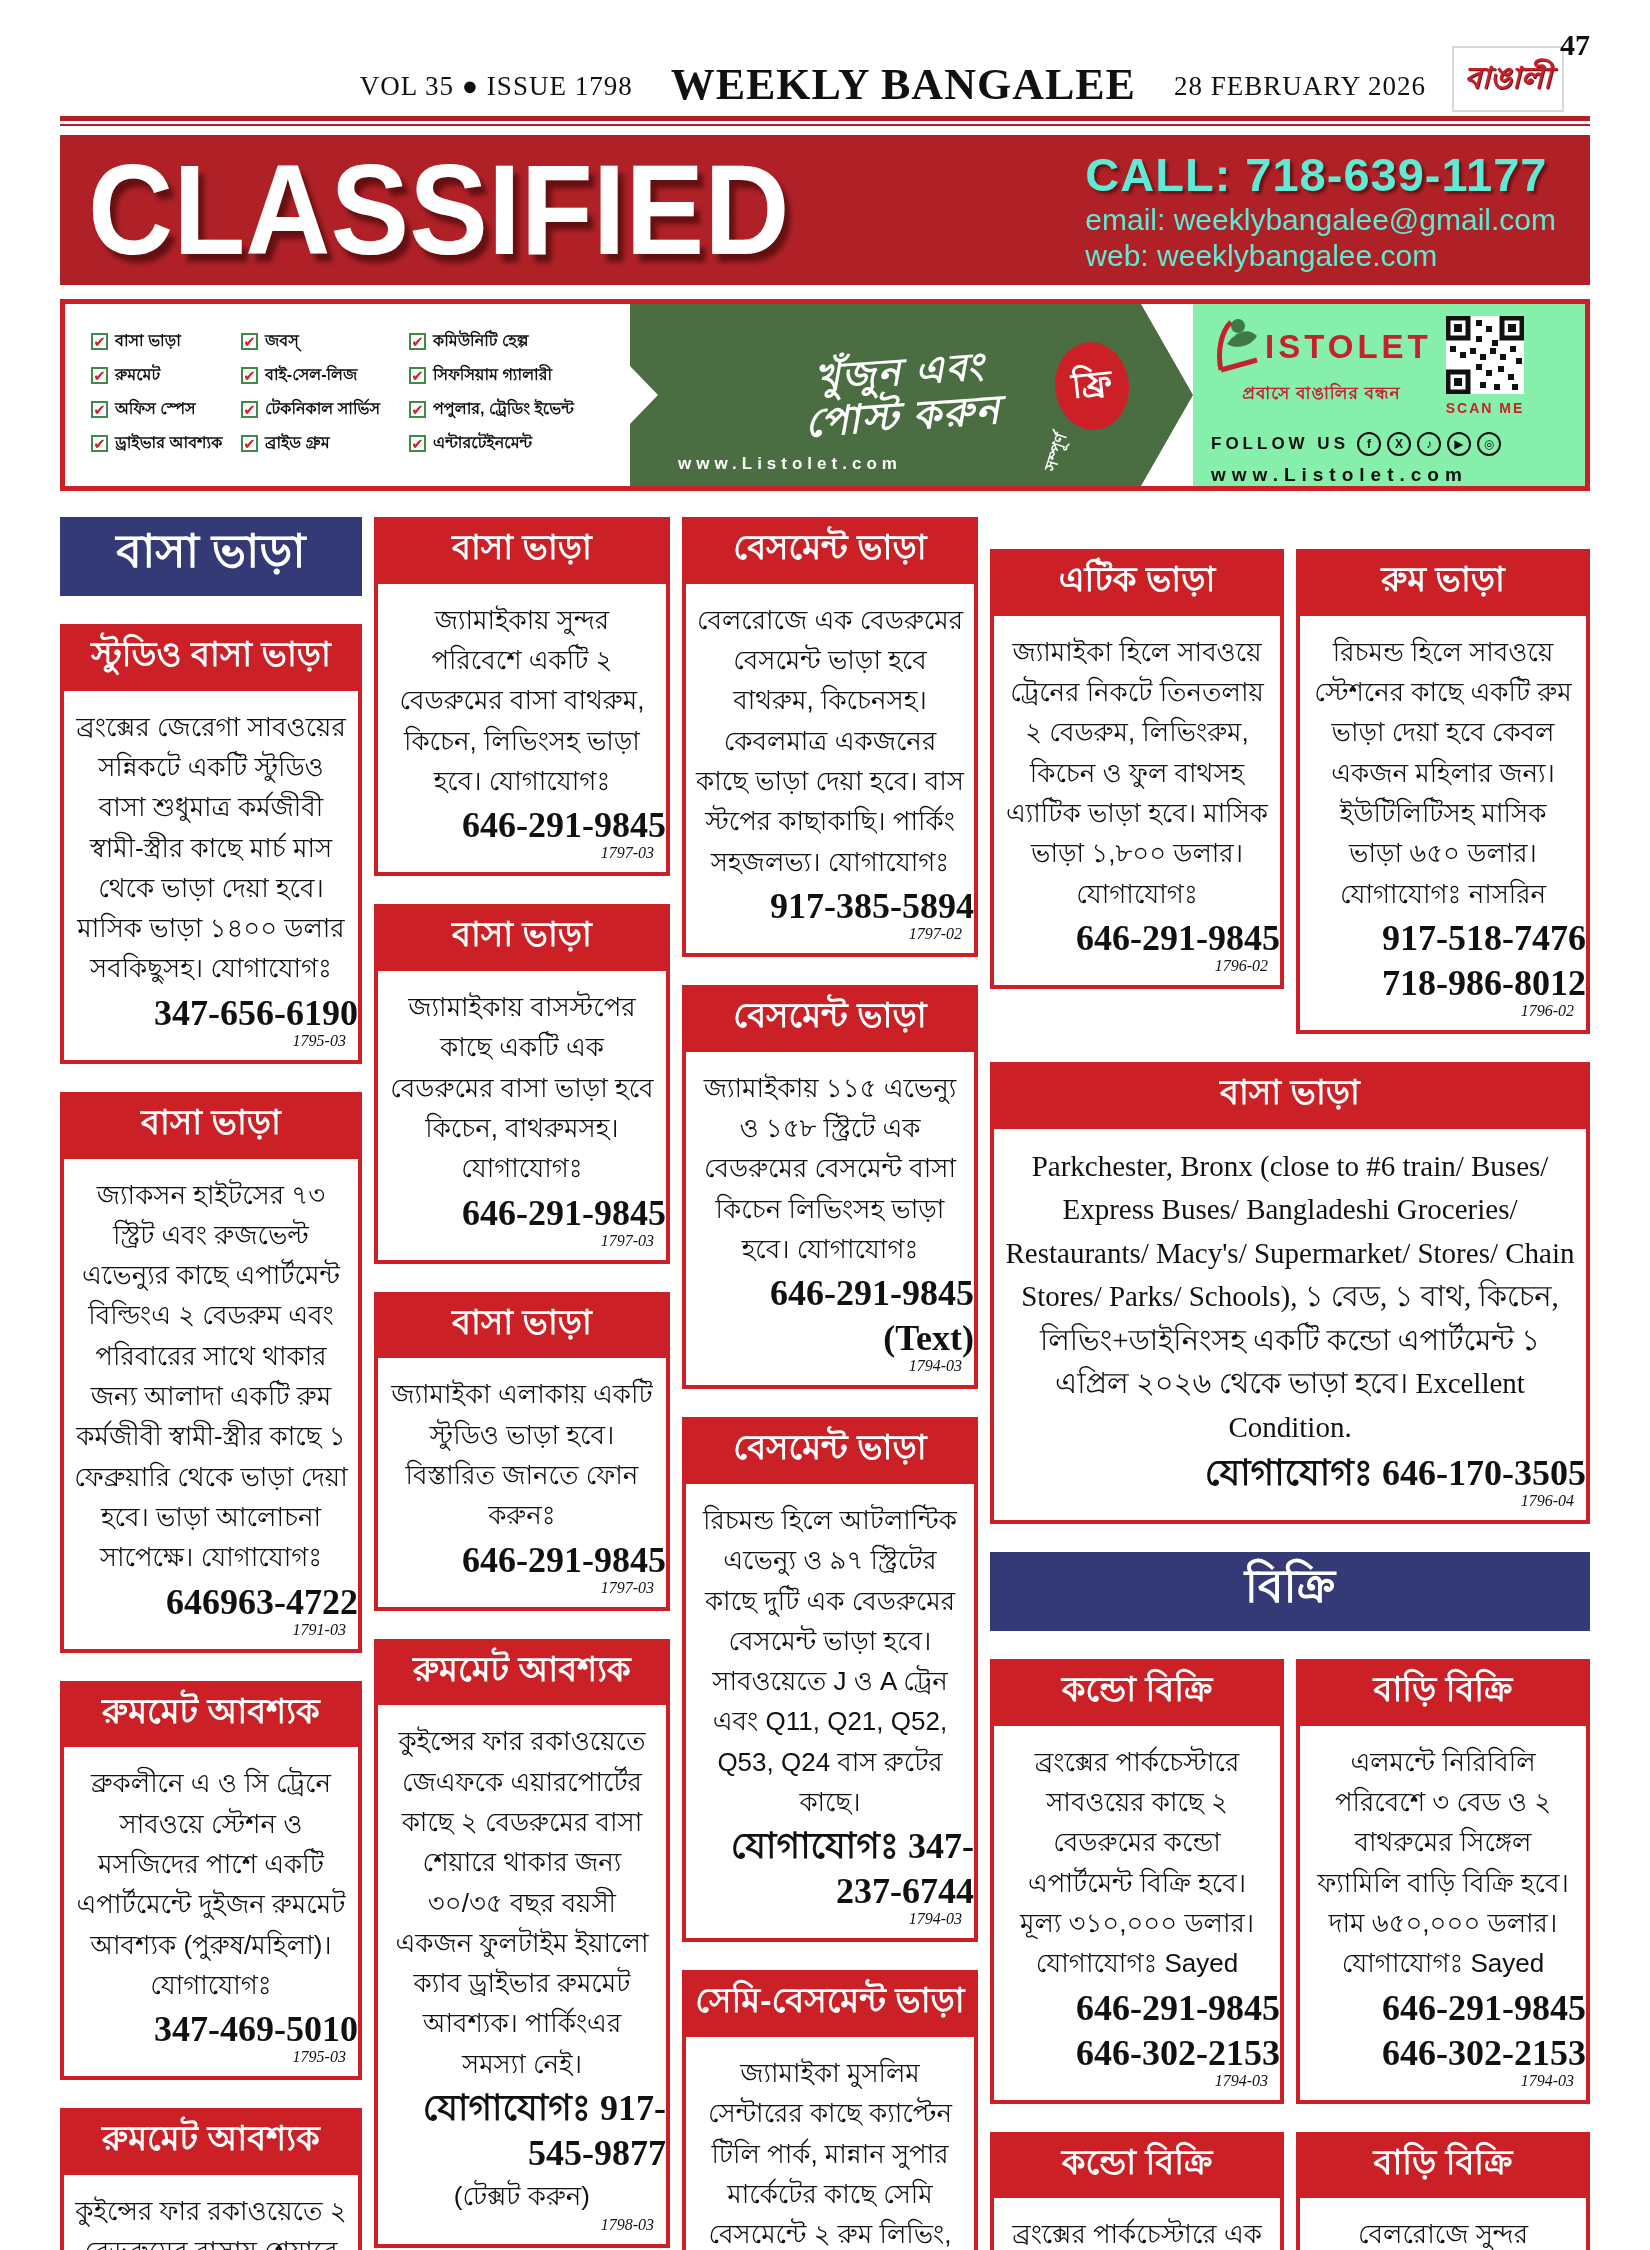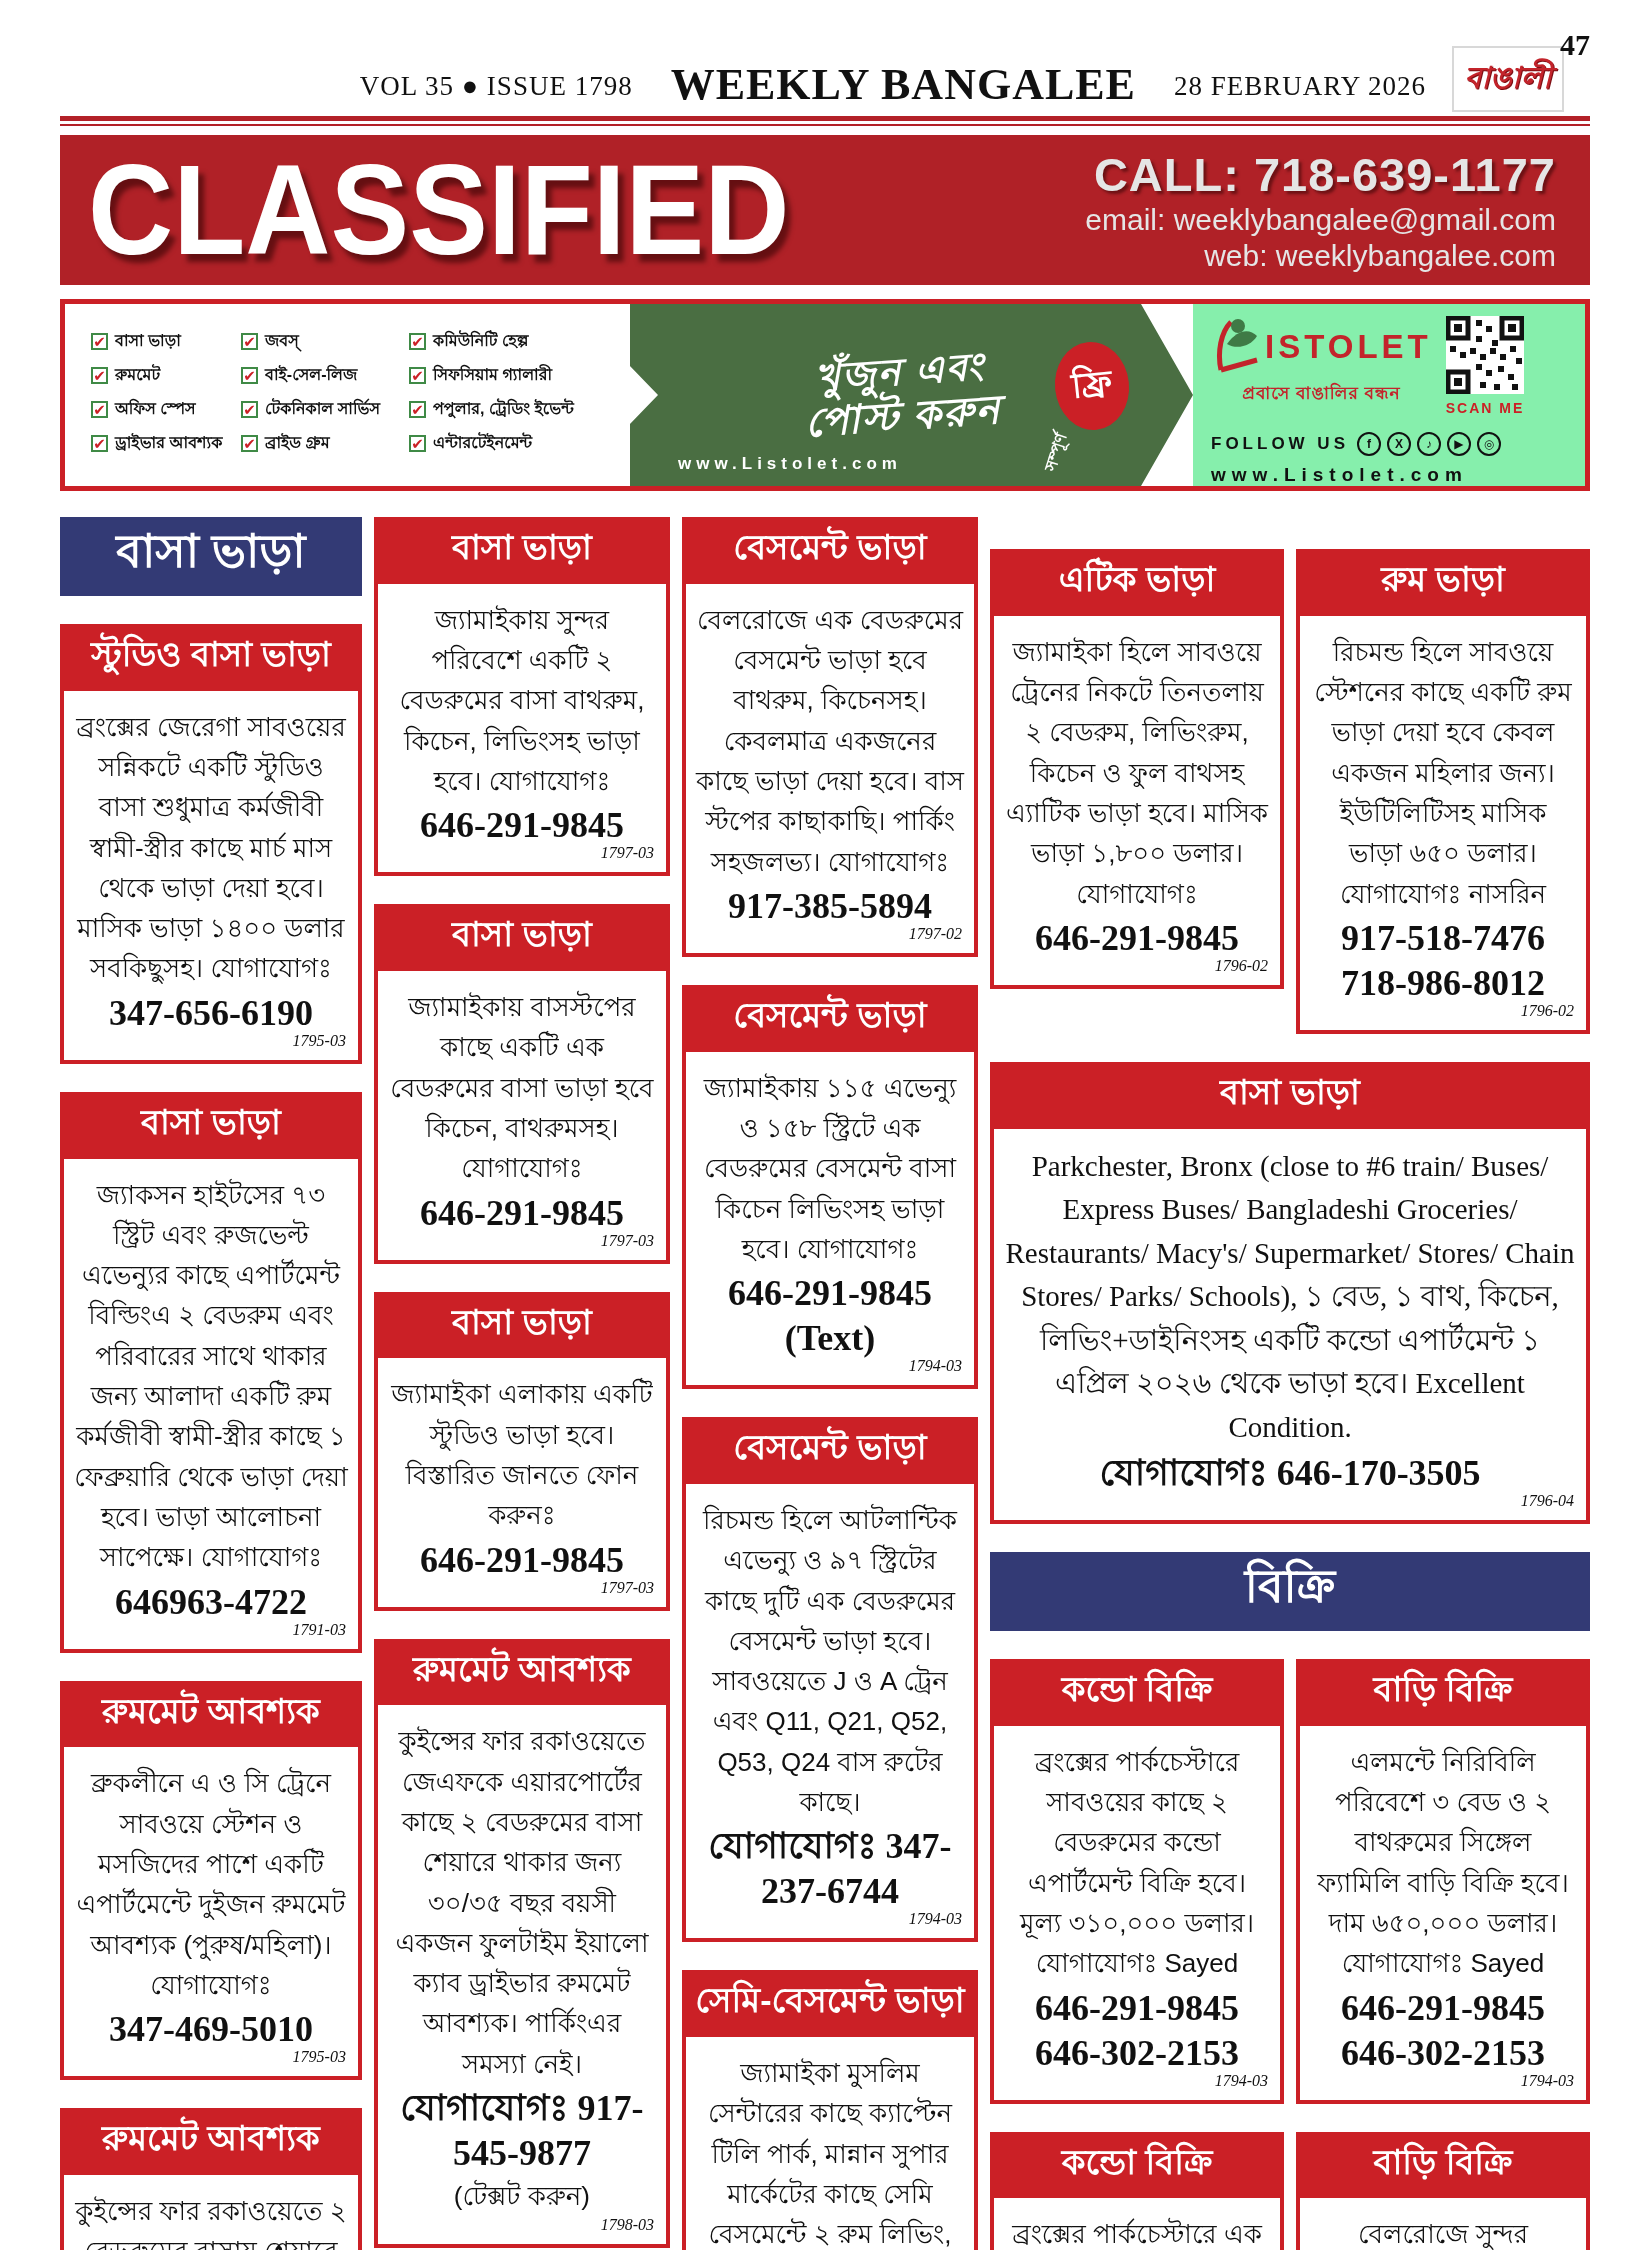--- a/index.html
+++ b/index.html
@@ -16,21 +16,21 @@
   .mh-date { font-family:"Liberation Serif","DejaVu Serif",serif; font-size:27px; letter-spacing:1px; padding-bottom:10px; white-space:nowrap; }
   .mh-logo { width:112px; height:66px; background:#fff; border:2px solid #d8d8d8; margin-left:26px; display:flex; align-items:center; justify-content:center; position:relative; }
   .mh-logo-inner { color:#c3242b; font-weight:bold; font-size:30px; font-style:italic; text-shadow:1px 1px 0 #7c0f14; }
   .mh-page-no { position:absolute; right:0; top:-6px; font-family:"Liberation Serif","DejaVu Serif",serif; font-size:30px; font-weight:bold; }
   .rule1 { height:5px; background:#b32128; margin-top:4px; }
   .rule2 { height:2px; background:#b32128; margin-top:3px; }
 
   
   .class-banner { background:#b02127; height:150px; margin-top:9px; display:flex; justify-content:space-between; align-items:center; padding:0 34px 0 28px; }
   .class-title { color:#fff; font-weight:900; font-size:118px; letter-spacing:0px; transform:scaleY(1.08); text-shadow:6px 7px 5px rgba(40,0,0,.55); font-family:"Liberation Sans","DejaVu Sans",sans-serif; }
-  .class-right { text-align:right; color:#e5e5e5; line-height:1.18; }
+  .class-right { color:#5eead4; line-height:1.18; }
   .class-call { font-size:47px; font-weight:900; letter-spacing:1px; text-shadow:3px 3px 3px rgba(40,0,0,.5); }
   .class-email, .class-web { font-size:30px; }
 
   
   .listolet { border:5px solid #cb2026; height:192px; margin-top:14px; display:flex; position:relative; background:#fff; }
   .lst-checks { flex:0 0 565px; padding:20px 6px 12px 26px; display:grid; grid-template-columns:150px 168px 210px; grid-auto-rows:34px; align-items:center; position:relative; z-index:2; background:#fff; }
   .chk-item { display:flex; align-items:center; gap:7px; font-weight:bold; font-size:16px; white-space:nowrap; }
   .chk-box { width:17px; height:17px; border:2px solid #3f8a46; color:#cb2026; font-size:15px; font-weight:bold; display:flex; align-items:center; justify-content:center; line-height:1; flex:0 0 17px; }
   .lst-green { flex:1 1 auto; background:#4a6e42; clip-path:polygon(0 0, calc(100% - 52px) 0, 100% 50%, calc(100% - 52px) 100%, 0 100%, 88px 50%); margin-left:-60px; position:relative; display:flex; flex-direction:column; justify-content:center; align-items:center; padding:0 80px 0 120px; z-index:1; }
   .lst-script { color:#fff; font-style:italic; font-weight:bold; text-align:center; transform:rotate(-4deg); line-height:1.1; }
@@ -59,21 +59,21 @@
   .cols { display:flex; gap:12px; margin-top:26px; align-items:flex-start; }
   .col { display:flex; flex-direction:column; }
   .col1 { width:308px; } .col2 { width:302px; } .col3 { width:302px; } .col4 { width:600px; }
 
   .section-head { background:#333a75; color:#fff; font-weight:bold; font-size:46px; text-align:center; padding:8px 0 18px 0; margin-bottom:28px; line-height:1.15; }
 
   .ad { border:4px solid #cb2026; background:#fff; margin-bottom:28px; padding-bottom:6px; }
   .ad-head { background:#cb2026; color:#fff; font-weight:bold; font-size:34px; text-align:center; padding:6px 4px 16px 4px; line-height:1.2; }
   .ad-body { font-size:26px; line-height:1.55; text-align:center; padding:16px 10px 2px 10px; }
   .ad-body.serifed { font-family:"Liberation Serif","DejaVu Serif",serif; font-size:29px; line-height:1.5; }
-  .ad-phone { font-family:"Liberation Serif","DejaVu Serif",serif; font-weight:bold; font-size:36px; text-align:center; line-height:1.25; }
+  .ad-phone { font-family:"Liberation Serif","DejaVu Serif",serif; font-weight:bold; font-size:36px; text-align:right; line-height:1.25; }
   .ad-note { font-size:26px; text-align:center; }
   .ad-ref { font-family:"Liberation Serif","DejaVu Serif",serif; font-style:italic; font-size:16px; text-align:right; padding:0 12px 4px 0; margin-top:-4px; }
 
   .col4-top { display:flex; gap:12px;margin-top:32px; }
   .col4-top .slot { width:294px; }
   .sale-grid { display:flex; flex-wrap:wrap; gap:12px; }
   .sale-grid .ad { width:294px; margin-bottom:16px; }
 </style>
 </head>
 <body>

